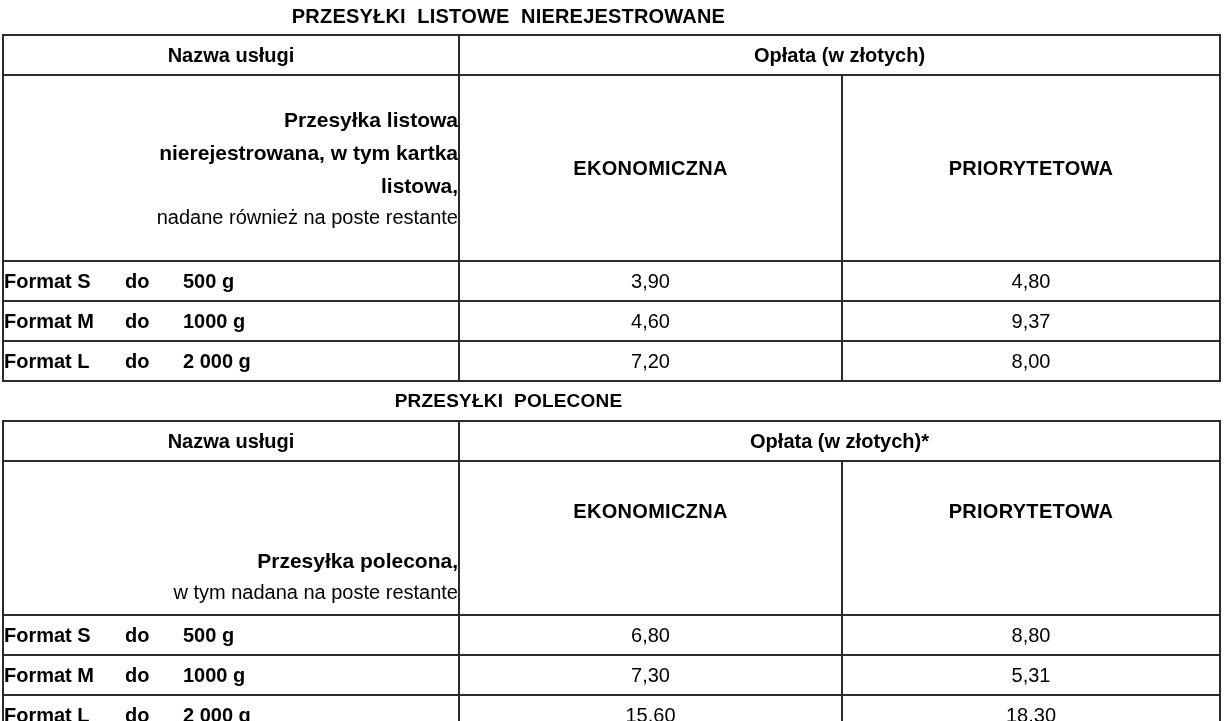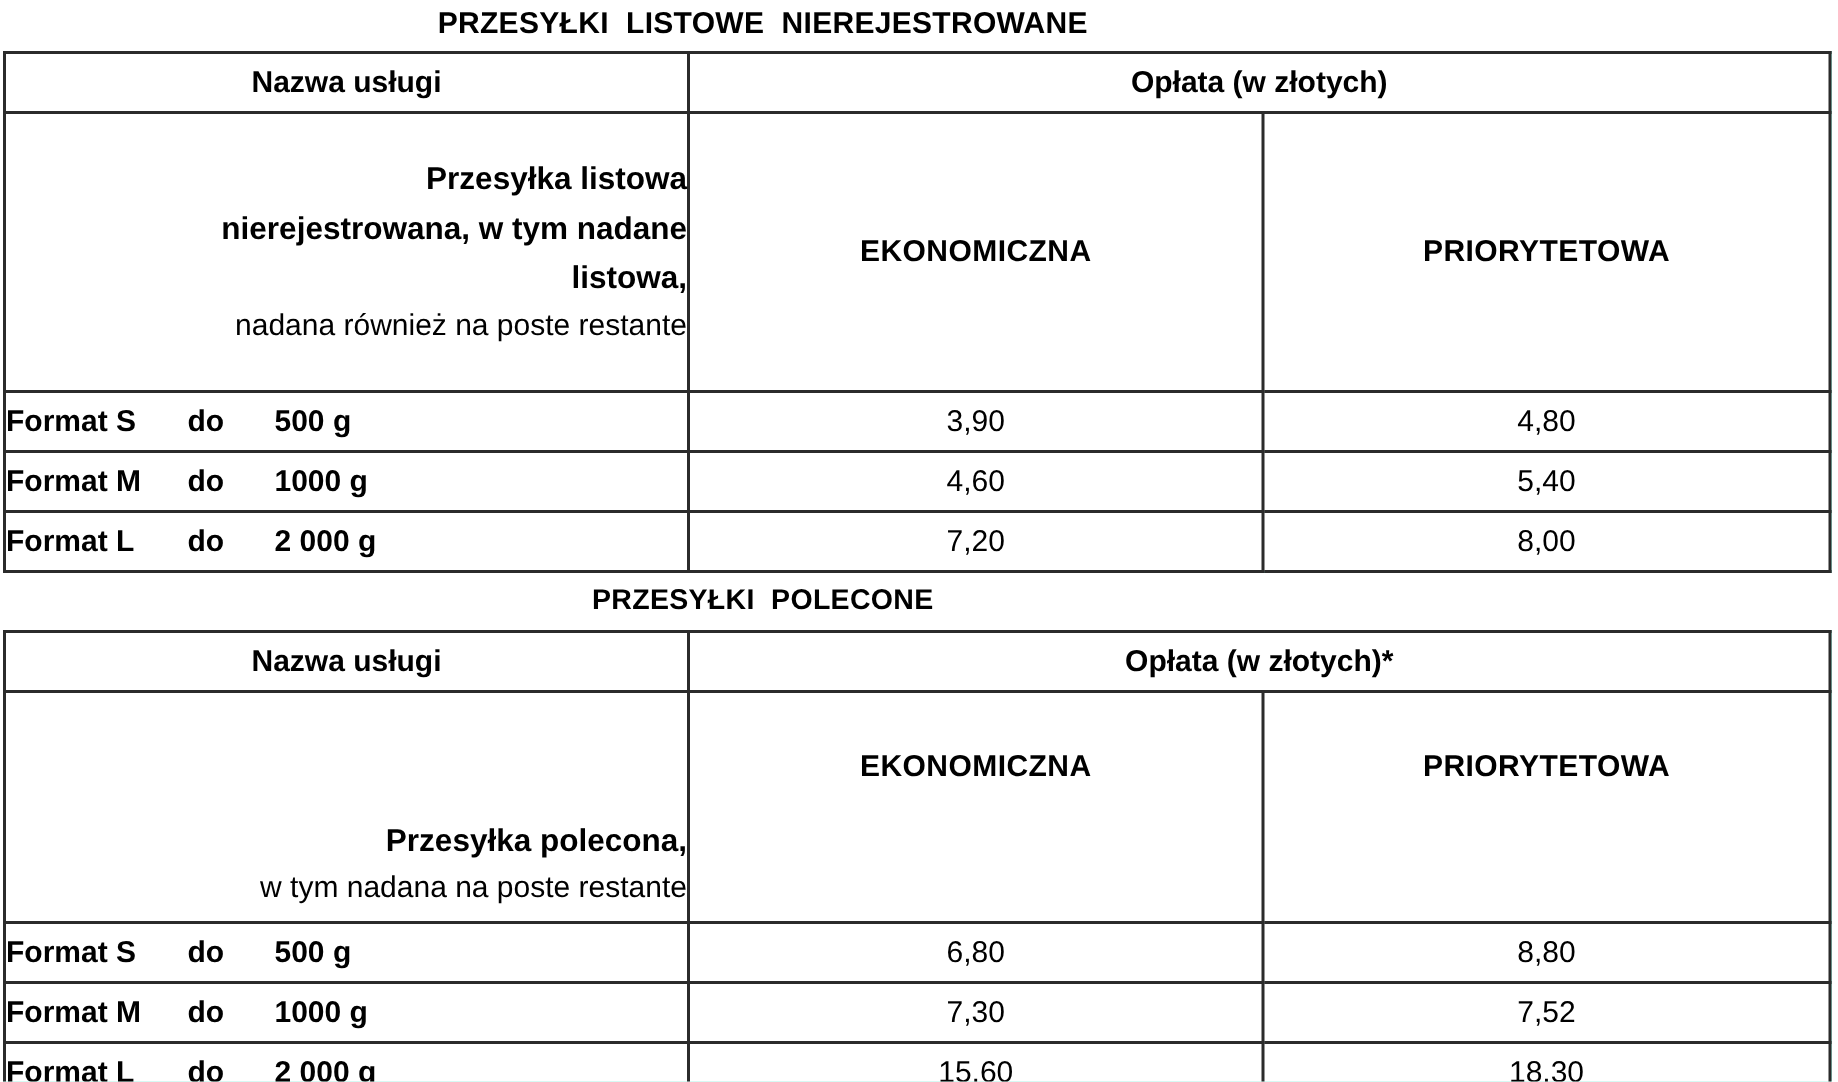--- a/index.html
+++ b/index.html
@@ -140,37 +140,37 @@
         <col class="c-prio">
     </colgroup>
     <tbody>
       <tr>
         <td class="hdr-cell">Nazwa usługi</td>
         <td class="hdr-cell" colspan="2">Opłata (w złotych)</td>
       </tr>
       <tr>
         <td class="svc-cell">
           <div class="svc-line-b">Przesyłka listowa</div>
-          <div class="svc-line-b">nierejestrowana, w tym nadane</div>
+          <div class="svc-line-b">nierejestrowana, w tym kartka</div>
           <div class="svc-line-b">listowa,</div>
-          <div class="svc-line-r">nadana również na poste restante</div>
+          <div class="svc-line-r">nadane również na poste restante</div>
         </td>
         <td class="speed-cell">EKONOMICZNA</td>
         <td class="speed-cell">PRIORYTETOWA</td>
       </tr>
 
       <tr>
         <td class="fmt-cell"><span class="fm-name">Format S</span><span class="fm-do">do</span><span class="fm-weight">500 g</span></td>
         <td class="price-cell">3,90</td>
         <td class="price-cell">4,80</td>
       </tr>
       <tr>
         <td class="fmt-cell"><span class="fm-name">Format M</span><span class="fm-do">do</span><span class="fm-weight">1000 g</span></td>
         <td class="price-cell">4,60</td>
-        <td class="price-cell">5,40</td>
+        <td class="price-cell">9,37</td>
       </tr>
       <tr>
         <td class="fmt-cell"><span class="fm-name">Format L</span><span class="fm-do">do</span><span class="fm-weight">2 000 g</span></td>
         <td class="price-cell">7,20</td>
         <td class="price-cell">8,00</td>
       </tr>
     </tbody>
   </table>
 
   <div class="section-title title-2">PRZESYŁKI  POLECONE</div>
@@ -196,21 +196,21 @@
       </tr>
 
       <tr>
         <td class="fmt-cell"><span class="fm-name">Format S</span><span class="fm-do">do</span><span class="fm-weight">500 g</span></td>
         <td class="price-cell">6,80</td>
         <td class="price-cell">8,80</td>
       </tr>
       <tr>
         <td class="fmt-cell"><span class="fm-name">Format M</span><span class="fm-do">do</span><span class="fm-weight">1000 g</span></td>
         <td class="price-cell">7,30</td>
-        <td class="price-cell">7,52</td>
+        <td class="price-cell">5,31</td>
       </tr>
       <tr>
         <td class="fmt-cell"><span class="fm-name">Format L</span><span class="fm-do">do</span><span class="fm-weight">2 000 g</span></td>
         <td class="price-cell">15,60</td>
         <td class="price-cell">18,30</td>
       </tr>
     </tbody>
   </table>
 
 </div>

